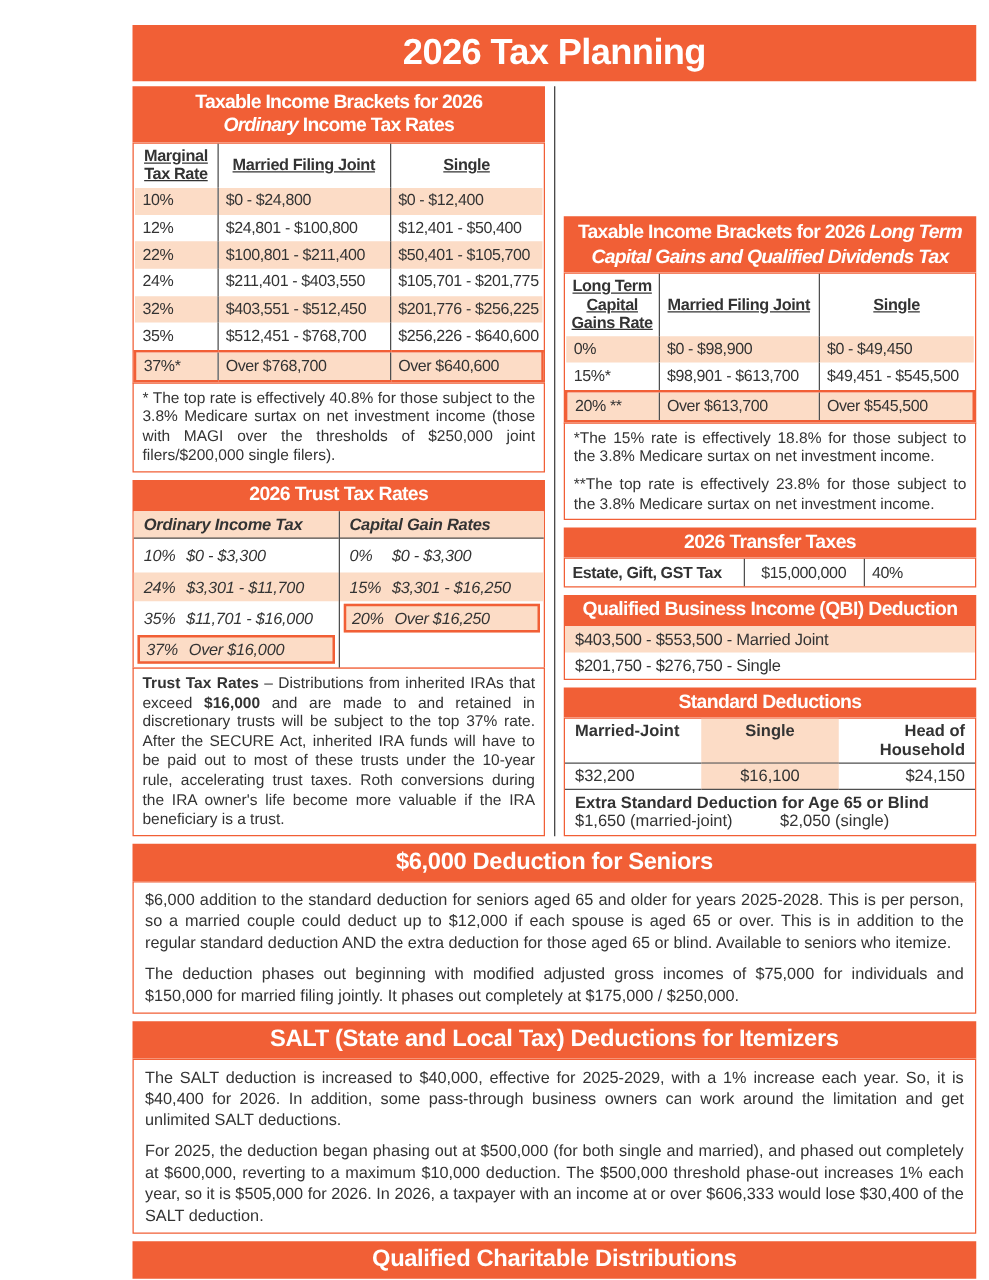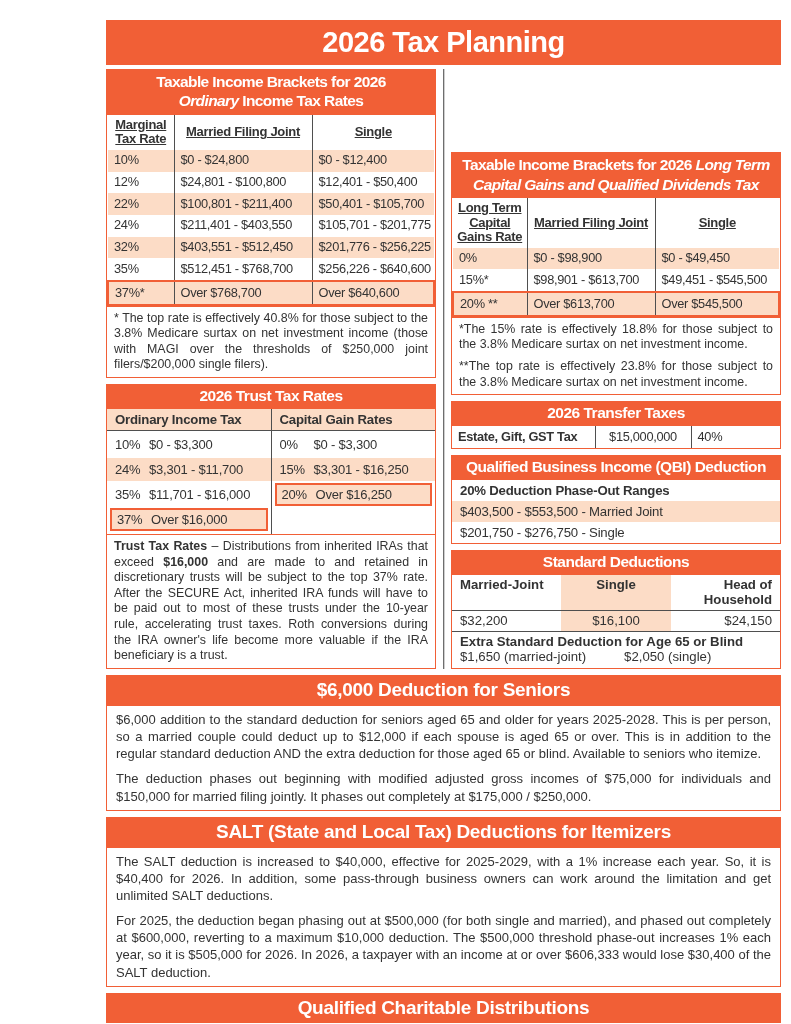--- a/index.html
+++ b/index.html
@@ -38,21 +38,21 @@
   tr.ol td:last-child{border-right:2px solid var(--orange);}
   tr.hd2 th{background:var(--peach);border-bottom:1.4px solid var(--line);text-align:left;padding:3px 7px;}
   tr.hd2 th + th{text-align:center;}
   td.bold{font-weight:bold;}
   td.ctr{text-align:center;}
 
   .note{font-size:12.4px;line-height:1.26;padding:4px 7px;text-align:justify;color:var(--ink);}
   .note p{margin:0 0 6px;}
   .note p:last-child{margin:0;}
 
-  .trust{display:flex;font-size:13px;letter-spacing:-0.2px;}
+  .trust{display:flex;font-size:13px;letter-spacing:-0.2px;font-style:italic;}
   .thalf{flex:1;min-width:0;padding-bottom:3px;}
   .thalf.rgt{border-left:1.4px solid var(--line);}
   .thead{background:var(--peach);font-weight:bold;padding:3px 8px;border-bottom:1.4px solid var(--line);font-size:13.2px;}
   .trow{padding:4px 8px;margin-top:2px;}
   .trow .rt{display:inline-block;width:34px;}
   .trow.sh{background:var(--peach);}
   .trow.olr{background:var(--peach);border:2px solid var(--orange);margin:2px 3px 0;padding:2px 5px;}
   .trow.olr .rt{width:34px;}
 
   .excl{font-size:13.2px;font-weight:bold;margin-top:5px;white-space:nowrap;}
@@ -224,21 +224,20 @@
             <td class="bold">Estate, Gift, GST Tax</td>
             <td class="ctr">$15,000,000</td>
             <td>40%</td>
           </tr>
         </tbody>
           </table>
       </div>
 
       <div class="bar one mt">Qualified Business Income (QBI) Deduction</div>
       <div class="obox">
-        <div class="qrow b">20% Deduction Phase-Out Ranges</div>
         <div class="qrow sh">$403,500 - $553,500 - Married Joint</div>
         <div class="qrow">$201,750 - $276,750 - Single</div>
       </div>
 
       <div class="bar one mt">Standard Deductions</div>
       <div class="obox">
         <div class="srow hd">
           <div class="sc l">Married-Joint</div>
           <div class="sc c">Single</div>
           <div class="sc r">Head of Household</div>

